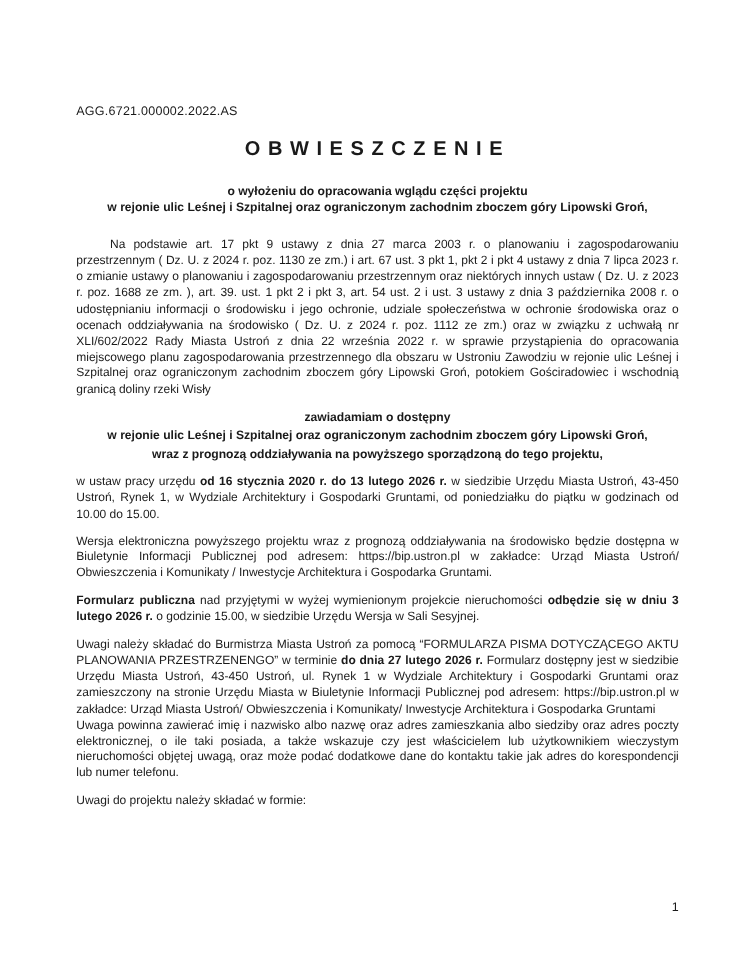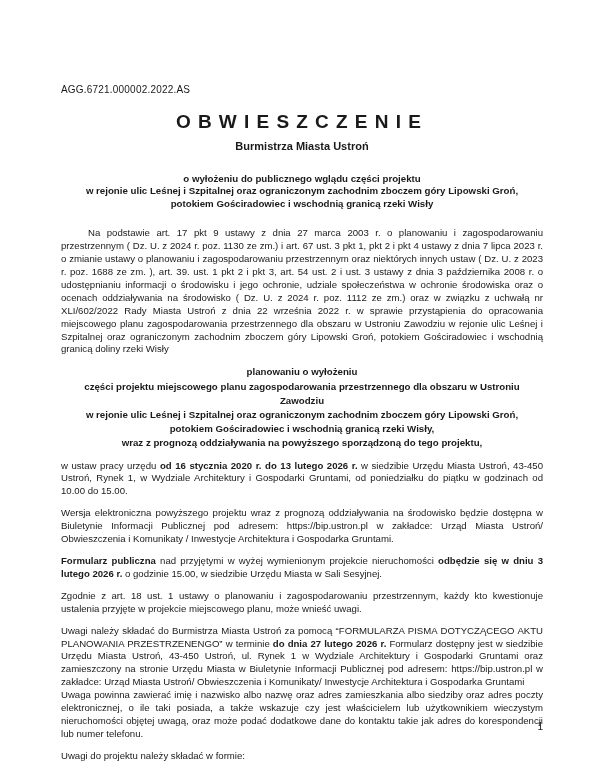--- a/index.html
+++ b/index.html
@@ -14,21 +14,21 @@
     overflow:hidden;
   }
   .ref{
     font-size:10px;
     letter-spacing:.2px;
     margin:0 0 16px 0;
   }
   .title{
     text-align:center;
     font-weight:bold;
-    font-size:19px;
+    font-size:16px;
     letter-spacing:.38em;
     margin:6px 0 7px 0;
   }
   .issuer,.issue-date{
     text-align:center;
     font-weight:bold;
     font-size:11px;
     line-height:13.5px;
     margin:0;
   }
@@ -65,47 +65,42 @@
   }
 </style>
 </head>
 <body>
 
 <div class="page">
 
   <p class="ref">AGG.6721.000002.2022.AS</p>
 
   <div class="title">OBWIESZCZENIE</div>
-  <p class="issuer">Burmistrza Miasta Ustroń</p>
 
   <div class="subject">
-    <div>o wyłożeniu do publicznego wglądu części projektu</div>
+    <div>o wyłożeniu do opracowania wglądu części projektu</div>
     <div>w rejonie ulic Leśnej i Szpitalnej oraz ograniczonym zachodnim zboczem góry Lipowski Groń,</div>
-    <div>potokiem Gościradowiec i wschodnią granicą rzeki Wisły</div>
   </div>
 
   <div class="body-text">
 
     <p class="just indent">Na podstawie art. 17 pkt 9 ustawy z dnia 27 marca 2003 r. o planowaniu i zagospodarowaniu przestrzennym ( Dz. U. z 2024 r. poz. 1130 ze zm.) i art. 67 ust. 3 pkt 1, pkt 2 i pkt 4 ustawy z dnia 7 lipca 2023 r. o zmianie ustawy o planowaniu i zagospodarowaniu przestrzennym oraz niektórych innych ustaw ( Dz. U. z 2023 r. poz. 1688 ze zm. ), art. 39. ust. 1 pkt 2 i pkt 3, art. 54 ust. 2 i ust. 3 ustawy z dnia 3 października 2008 r. o udostępnianiu informacji o środowisku i jego ochronie, udziale społeczeństwa w ochronie środowiska oraz o ocenach oddziaływania na środowisko ( Dz. U. z 2024 r. poz. 1112 ze zm.) oraz w związku z uchwałą nr XLI/602/2022 Rady Miasta Ustroń z dnia 22 września 2022 r. w sprawie przystąpienia do opracowania miejscowego planu zagospodarowania przestrzennego dla obszaru w Ustroniu Zawodziu w rejonie ulic Leśnej i Szpitalnej oraz ograniczonym zachodnim zboczem góry Lipowski Groń, potokiem Gościradowiec i wschodnią granicą doliny rzeki Wisły</p>
 
     <div class="announce">
-      <div>planowaniu o wyłożeniu</div>
-      <div>części projektu miejscowego planu zagospodarowania przestrzennego dla obszaru w Ustroniu Zawodziu</div>
+      <div>zawiadamiam o dostępny</div>
       <div>w rejonie ulic Leśnej i Szpitalnej oraz ograniczonym zachodnim zboczem góry Lipowski Groń,</div>
-      <div>potokiem Gościradowiec i wschodnią granicą rzeki Wisły,</div>
       <div>wraz z prognozą oddziaływania na powyższego sporządzoną do tego projektu,</div>
     </div>
 
     <p class="just"><span>w ustaw pracy urzędu </span><b>od 16 stycznia 2020 r. do 13 lutego 2026 r.</b><span> w siedzibie Urzędu Miasta Ustroń, 43-450 Ustroń, Rynek 1, w Wydziale Architektury i Gospodarki Gruntami, od poniedziałku do piątku w godzinach od 10.00 do 15.00.</span></p>
 
     <p class="just">Wersja elektroniczna powyższego projektu wraz z prognozą oddziaływania na środowisko będzie dostępna w Biuletynie Informacji Publicznej pod adresem: https://bip.ustron.pl w zakładce: Urząd Miasta Ustroń/ Obwieszczenia i Komunikaty / Inwestycje Architektura i Gospodarka Gruntami.</p>
 
-    <p class="just"><b>Formularz publiczna</b><span> nad przyjętymi w wyżej wymienionym projekcie nieruchomości </span><b>odbędzie się w dniu 3 lutego 2026 r.</b><span> o godzinie 15.00, w siedzibie Urzędu Miasta w Sali Sesyjnej.</span></p>
+    <p class="just"><b>Formularz publiczna</b><span> nad przyjętymi w wyżej wymienionym projekcie nieruchomości </span><b>odbędzie się w dniu 3 lutego 2026 r.</b><span> o godzinie 15.00, w siedzibie Urzędu Wersja w Sali Sesyjnej.</span></p>
 
-    <p class="just">Zgodnie z art. 18 ust. 1 ustawy o planowaniu i zagospodarowaniu przestrzennym, każdy kto kwestionuje ustalenia przyjęte w projekcie miejscowego planu, może wnieść uwagi.</p>
 
     <p class="just" style="margin-bottom:0;"><span>Uwagi należy składać do Burmistrza Miasta Ustroń za pomocą “FORMULARZA PISMA DOTYCZĄCEGO AKTU PLANOWANIA PRZESTRZENENGO” w terminie </span><b>do dnia 27 lutego 2026 r.</b><span> Formularz dostępny jest w siedzibie Urzędu Miasta Ustroń, 43-450 Ustroń, ul. Rynek 1 w Wydziale Architektury i Gospodarki Gruntami oraz zamieszczony na stronie Urzędu Miasta w Biuletynie Informacji Publicznej pod adresem: https://bip.ustron.pl w zakładce: Urząd Miasta Ustroń/ Obwieszczenia i Komunikaty/ Inwestycje Architektura i Gospodarka Gruntami</span></p>
 
     <p class="just">Uwaga powinna zawierać imię i nazwisko albo nazwę oraz adres zamieszkania albo siedziby oraz adres poczty elektronicznej, o ile taki posiada, a także wskazuje czy jest właścicielem lub użytkownikiem wieczystym nieruchomości objętej uwagą, oraz może podać dodatkowe dane do kontaktu takie jak adres do korespondencji lub numer telefonu.</p>
 
     <p class="just" style="margin-bottom:1px;">Uwagi do projektu należy składać w formie:</p>
 
   </div>
 
   <div class="page-number">1</div>

